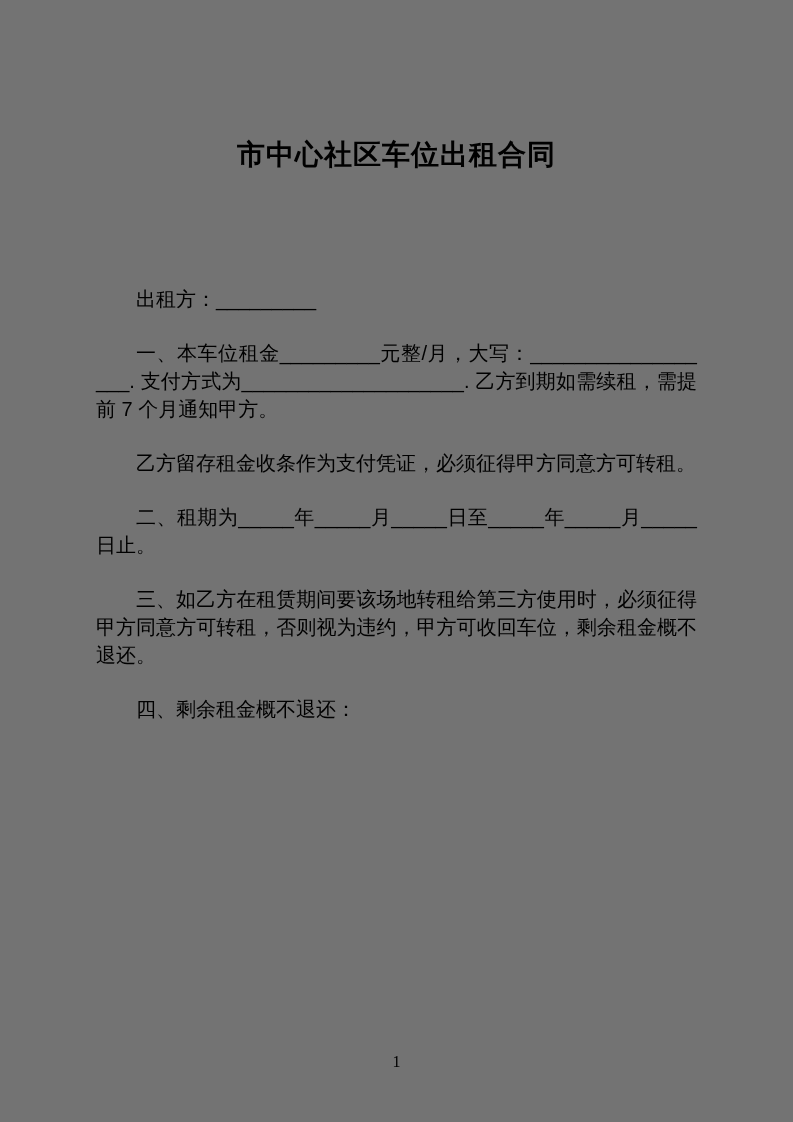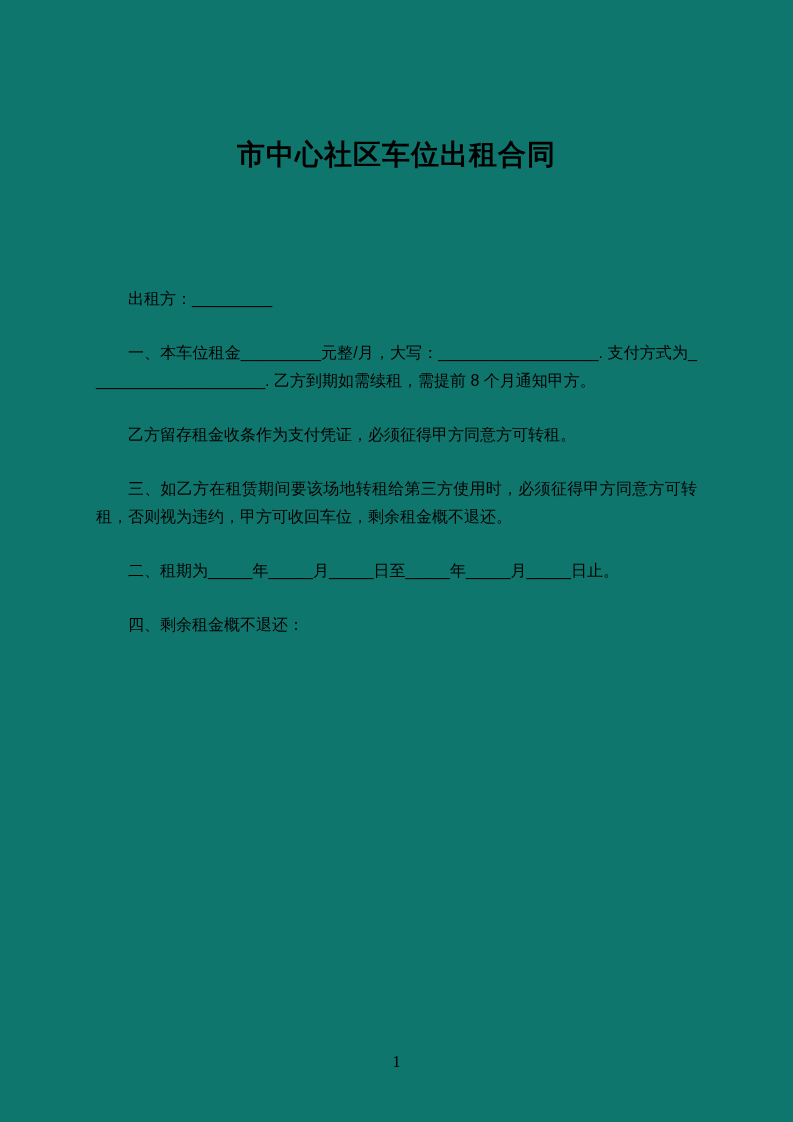--- a/index.html
+++ b/index.html
@@ -4,42 +4,42 @@
 <style>
   html, body {
     margin: 0;
     padding: 0;
     background: #ffffff;
   }
   .page {
     position: relative;
     width: 793px;
     height: 1122px;
-    background: #0f766e;
+    background: #737373;
     color: #000000;
     font-family: "Liberation Sans", sans-serif;
     overflow: hidden;
   }
   .content {
     position: absolute;
     left: 96px;
     top: 0;
     width: 601px;
   }
   .doc-title {
     margin: 135px 0 0 0;
     font-size: 28px;
     line-height: 40px;
     font-weight: bold;
     text-align: center;
     letter-spacing: 1px;
   }
   .para {
     margin: 26px 0 0 0;
-    font-size: 16px;
+    font-size: 20px;
     line-height: 28px;
     text-indent: 2em;
     text-align: justify;
     word-break: break-all;
     overflow-wrap: anywhere;
   }
   .para.first-after-title {
     margin-top: 110px;
   }
   .page-number {
@@ -58,27 +58,27 @@
 <body>
 
 <div class="page">
   <div class="content">
     <h1 class="doc-title">市中心社区车位出租合同</h1>
 
     <p class="para first-after-title">出租方：_________</p>
 
 
 
-    <p class="para">一、本车位租金_________元整/月，大写：__________________. 支付方式为____________________. 乙方到期如需续租，需提前 8 个月通知甲方。</p>
+    <p class="para">一、本车位租金_________元整/月，大写：__________________. 支付方式为____________________. 乙方到期如需续租，需提前 7 个月通知甲方。</p>
 
     <p class="para">乙方留存租金收条作为支付凭证，必须征得甲方同意方可转租。</p>
 
+    <p class="para">二、租期为_____年_____月_____日至_____年_____月_____日止。</p>
+
     <p class="para">三、如乙方在租赁期间要该场地转租给第三方使用时，必须征得甲方同意方可转租，否则视为违约，甲方可收回车位，剩余租金概不退还。</p>
-
-    <p class="para">二、租期为_____年_____月_____日至_____年_____月_____日止。</p>
 
     <p class="para">四、剩余租金概不退还：</p>
 
 
 
   </div>
 
   <div class="page-number">1</div>
 </div>
 

